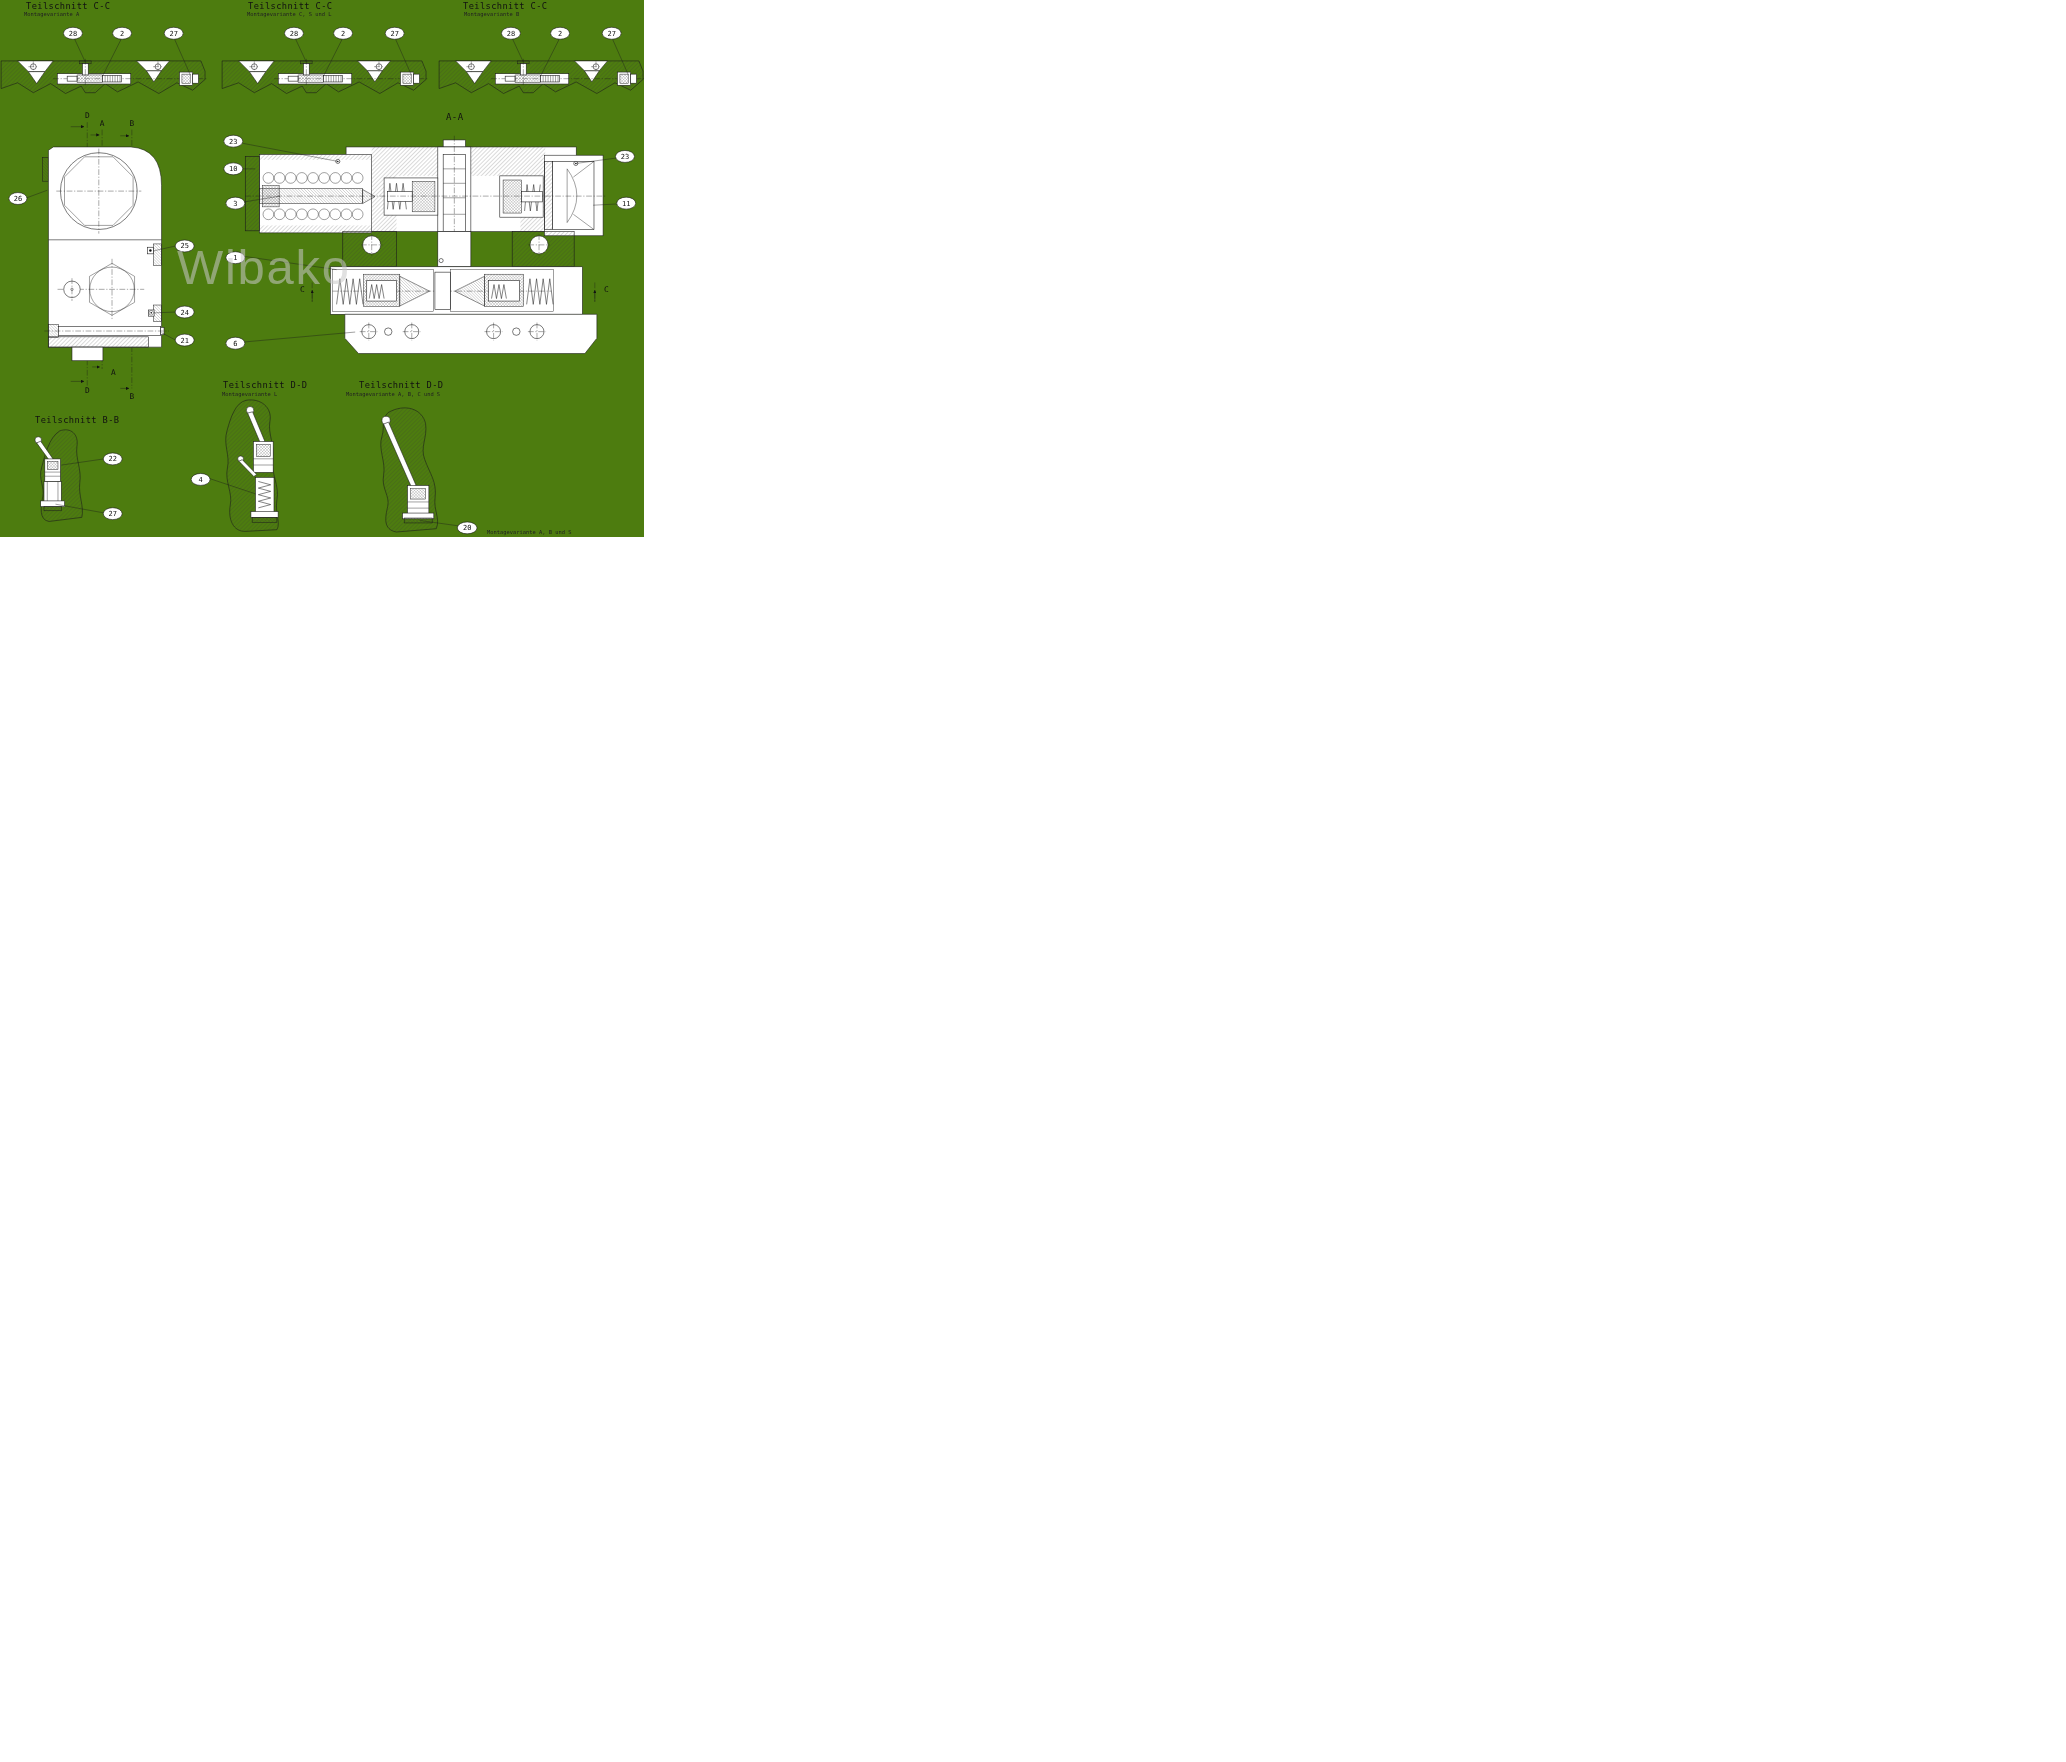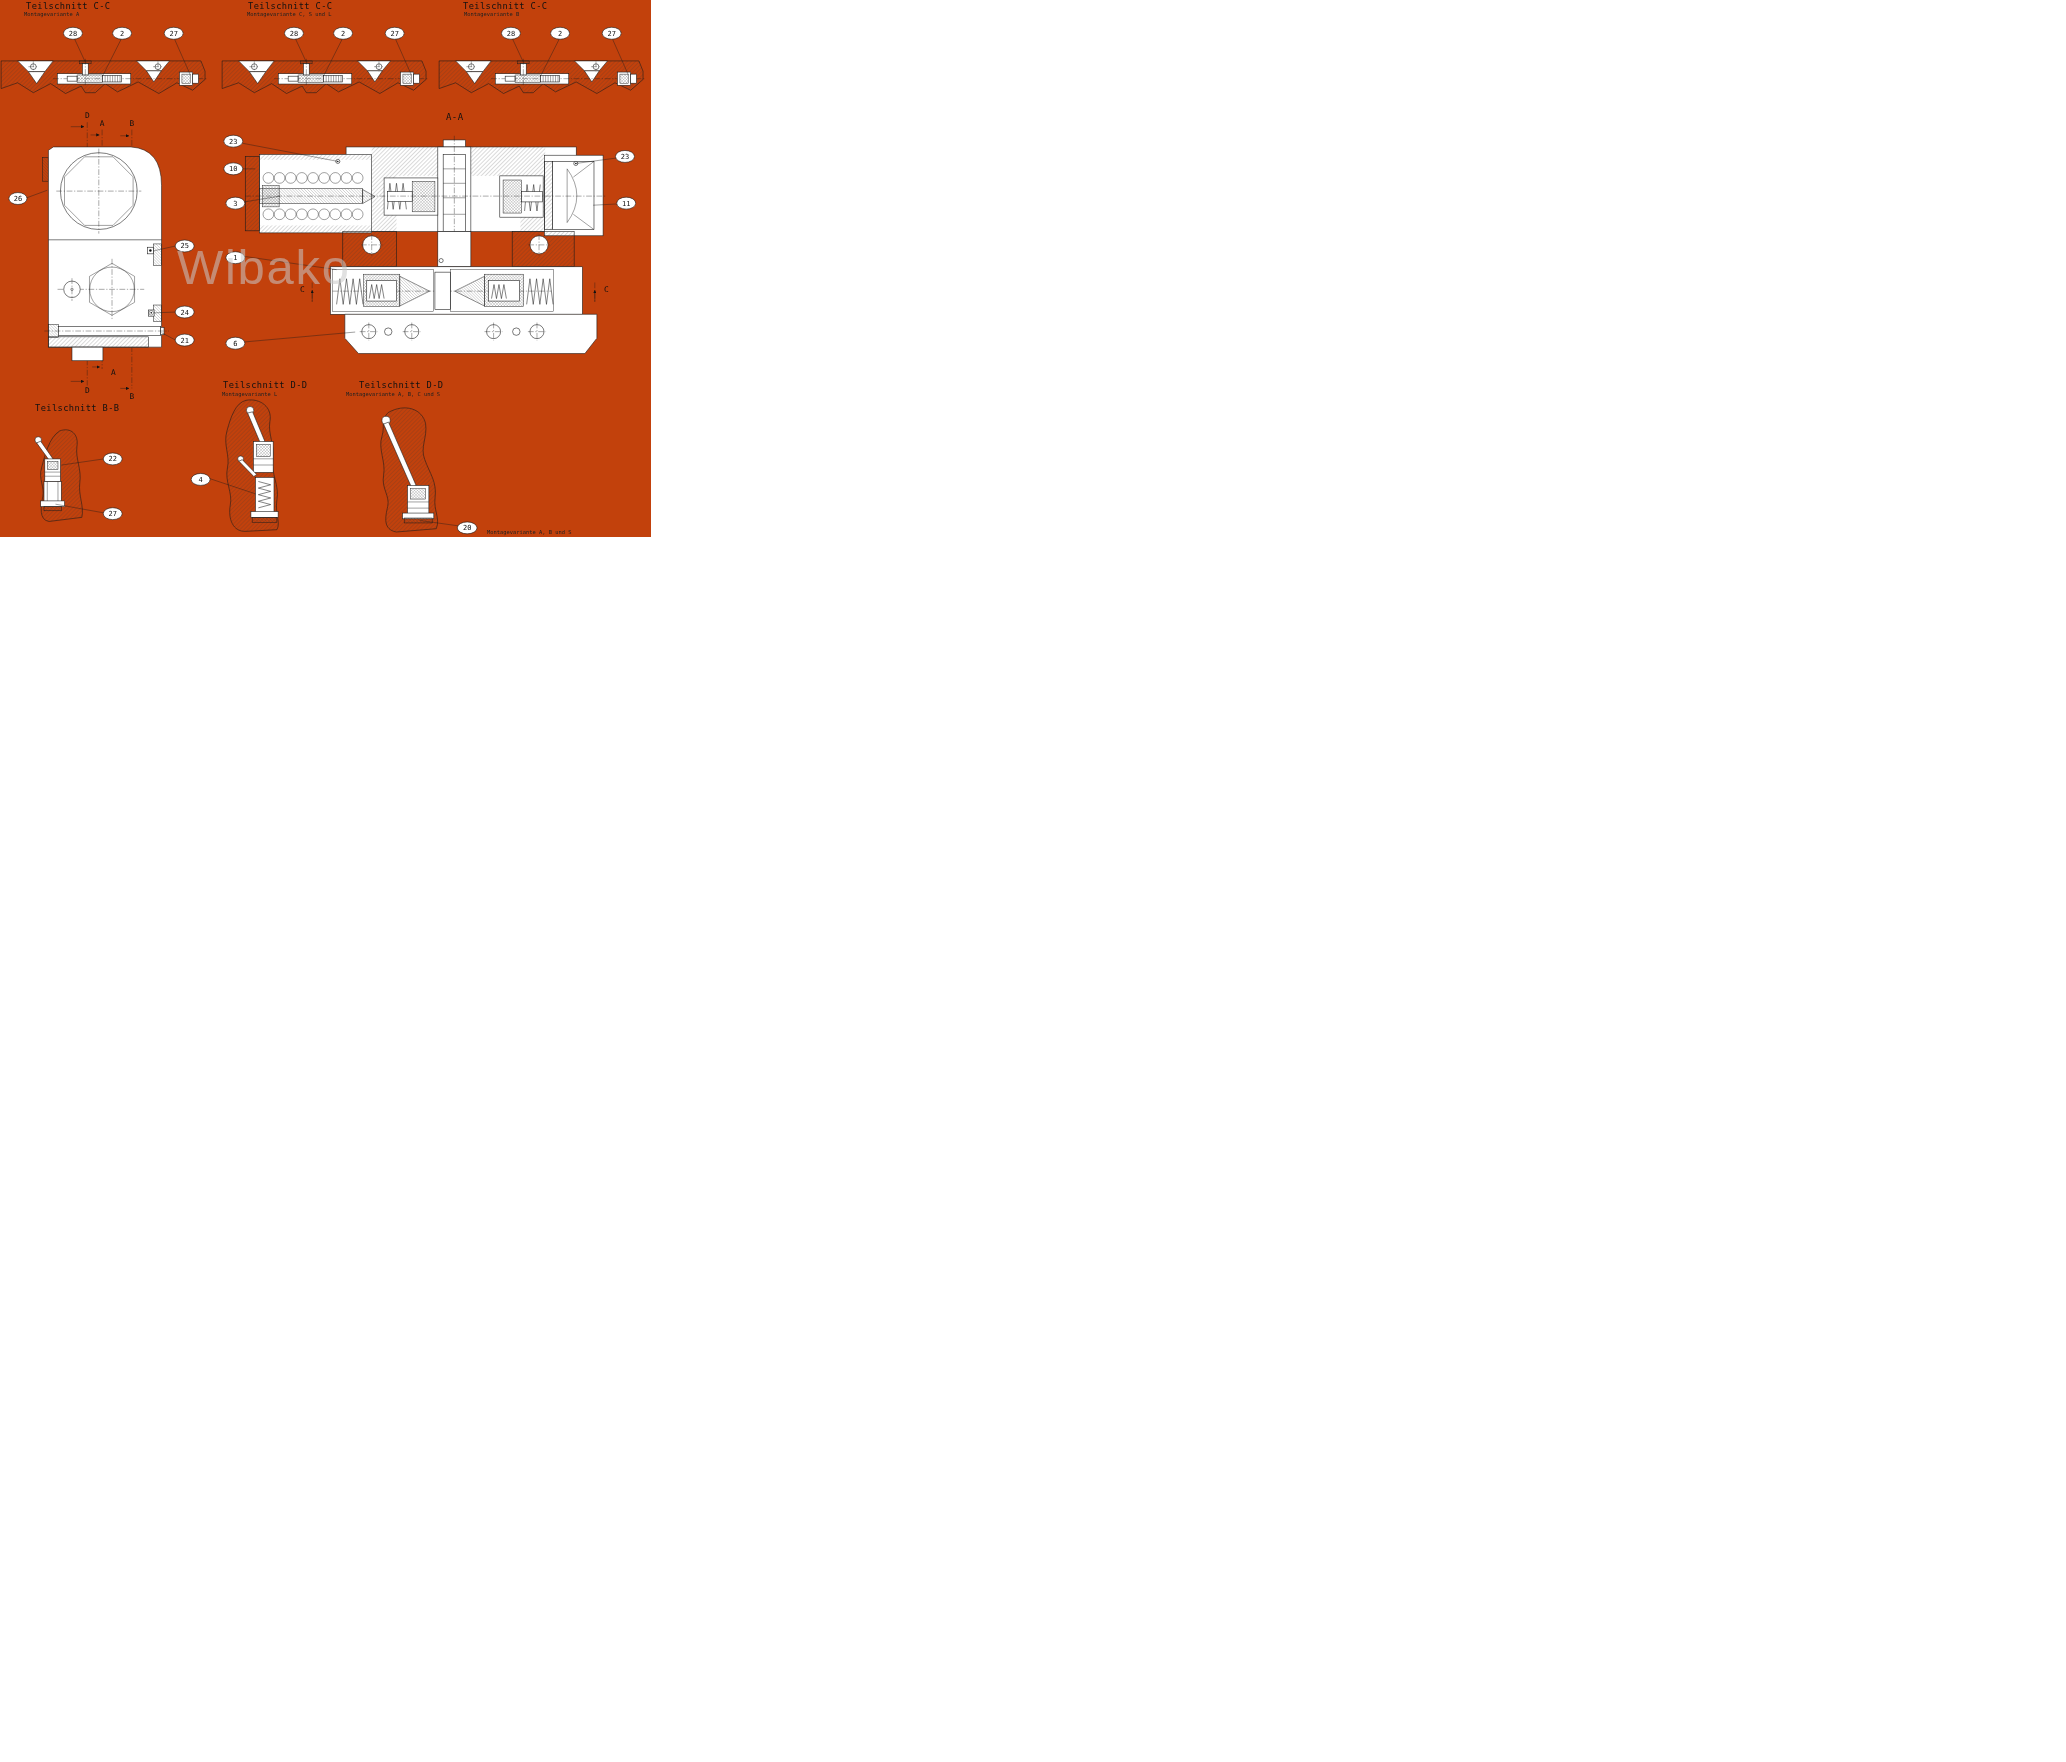--- a/index.html
+++ b/index.html
@@ -1,17 +1,17 @@
 <!DOCTYPE html>
 <html style="font-size:6.6px"><head>
 <meta charset="utf-8">
 <style>
   html,body{margin:0;padding:0;background:#fff;}
-  #page{position:relative;width:644px;height:537px;background:#c2410c;overflow:hidden;
-        font-family:"DejaVu Sans Mono",monospace;color:#111;padding-left:7px;}
+  #page{position:relative;width:644px;height:537px;background:#4d7c0f;overflow:hidden;
+        font-family:"DejaVu Sans Mono",monospace;color:#111;}
   .t-title{position:absolute;font-size:8.7px;letter-spacing:0.4px;white-space:nowrap;}
   .t-title.big{font-size:9px;}
   .t-sub{position:absolute;font-size:5.4px;color:#222;white-space:nowrap;}
   .note{position:absolute;font-size:5.4px;color:#222;white-space:nowrap;}
   .wm{position:absolute;left:177px;top:239px;font-family:"Liberation Sans",sans-serif;
       font-size:49px;font-weight:400;color:#c9c9c9;opacity:.55;letter-spacing:1.7px;
       pointer-events:none;z-index:50;}
   svg{position:absolute;overflow:visible;}
   svg text{font-family:"DejaVu Sans Mono",monospace;fill:#111;}
   .bt{font-size:17px;text-anchor:middle;}
@@ -53,21 +53,21 @@
 <div class="t-sub" style="left:24px;top:11px">Montagevariante A</div>
 <div class="t-title" style="left:248px;top:0.8px">Teilschnitt C-C</div>
 <div class="t-sub" style="left:247px;top:11px">Montagevariante C, S und L</div>
 <div class="t-title" style="left:463px;top:0.8px">Teilschnitt C-C</div>
 <div class="t-sub" style="left:464px;top:11px">Montagevariante B</div>
 <div class="t-title big" style="left:446px;top:112px">A-A</div>
 <div class="t-title" style="left:223px;top:380px">Teilschnitt D-D</div>
 <div class="t-sub" style="left:222px;top:391px">Montagevariante L</div>
 <div class="t-title" style="left:359px;top:380px">Teilschnitt D-D</div>
 <div class="t-sub" style="left:346px;top:391px">Montagevariante A, B, C und S</div>
-<div class="t-title" style="left:35px;top:403px">Teilschnitt B-B</div>
+<div class="t-title" style="left:35px;top:415px">Teilschnitt B-B</div>
 <div class="note" style="left:487px;top:529px">Montagevariante A, B und S</div>
 
 <svg style="left:0;top:25px" width="207" height="71" viewBox="0 0 500 172">
   <g>
     <path class="h" d="M2,87 L486,87 L496,112 L496,132 L466,158 L428,140 L384,166 L334,138 L284,162 L254,142 L230,164 L206,164 L196,148 L158,166 L122,142 L80,164 L42,140 L2,154 Z"></path>
     <path class="lnw" d="M42,87 L68,113 L108,113 L128,87 Z"></path>
     <path class="lnw" d="M330,87 L354,111 L390,111 L410,87 Z"></path>
     <path class="lnw" d="M68,113 L108,113 L88,142 Z"></path>
     <path class="lnw" d="M354,111 L390,111 L372,138 Z"></path>
     <circle class="lnw" cx="80" cy="101" r="7"></circle>

